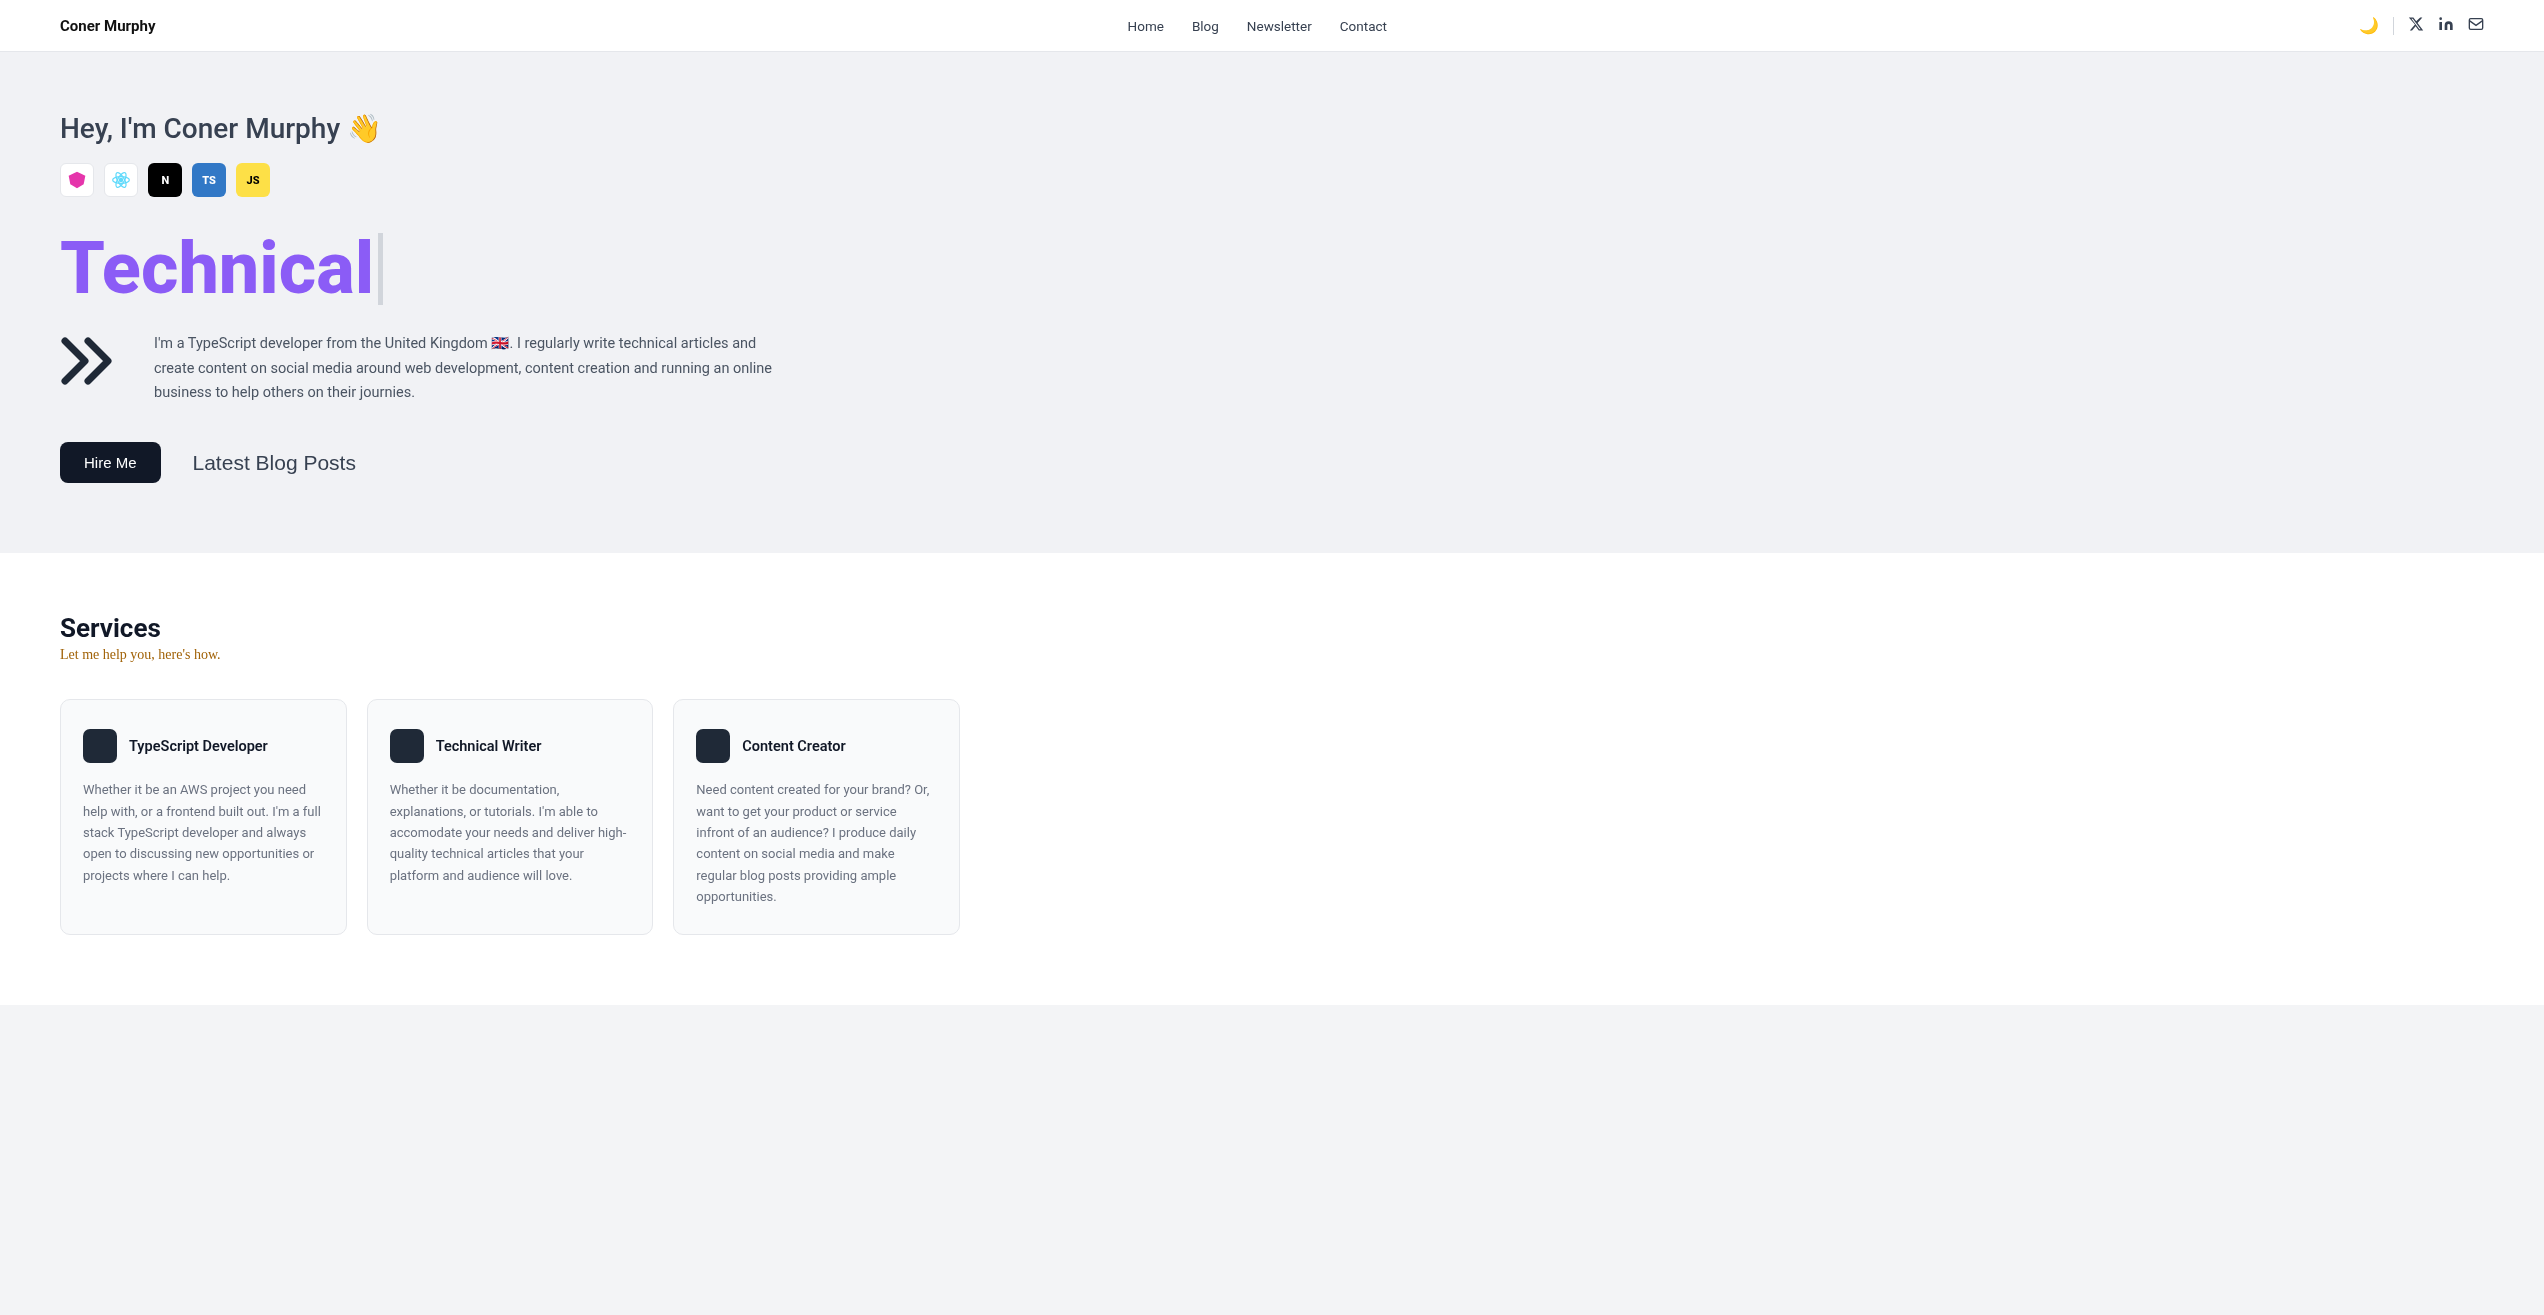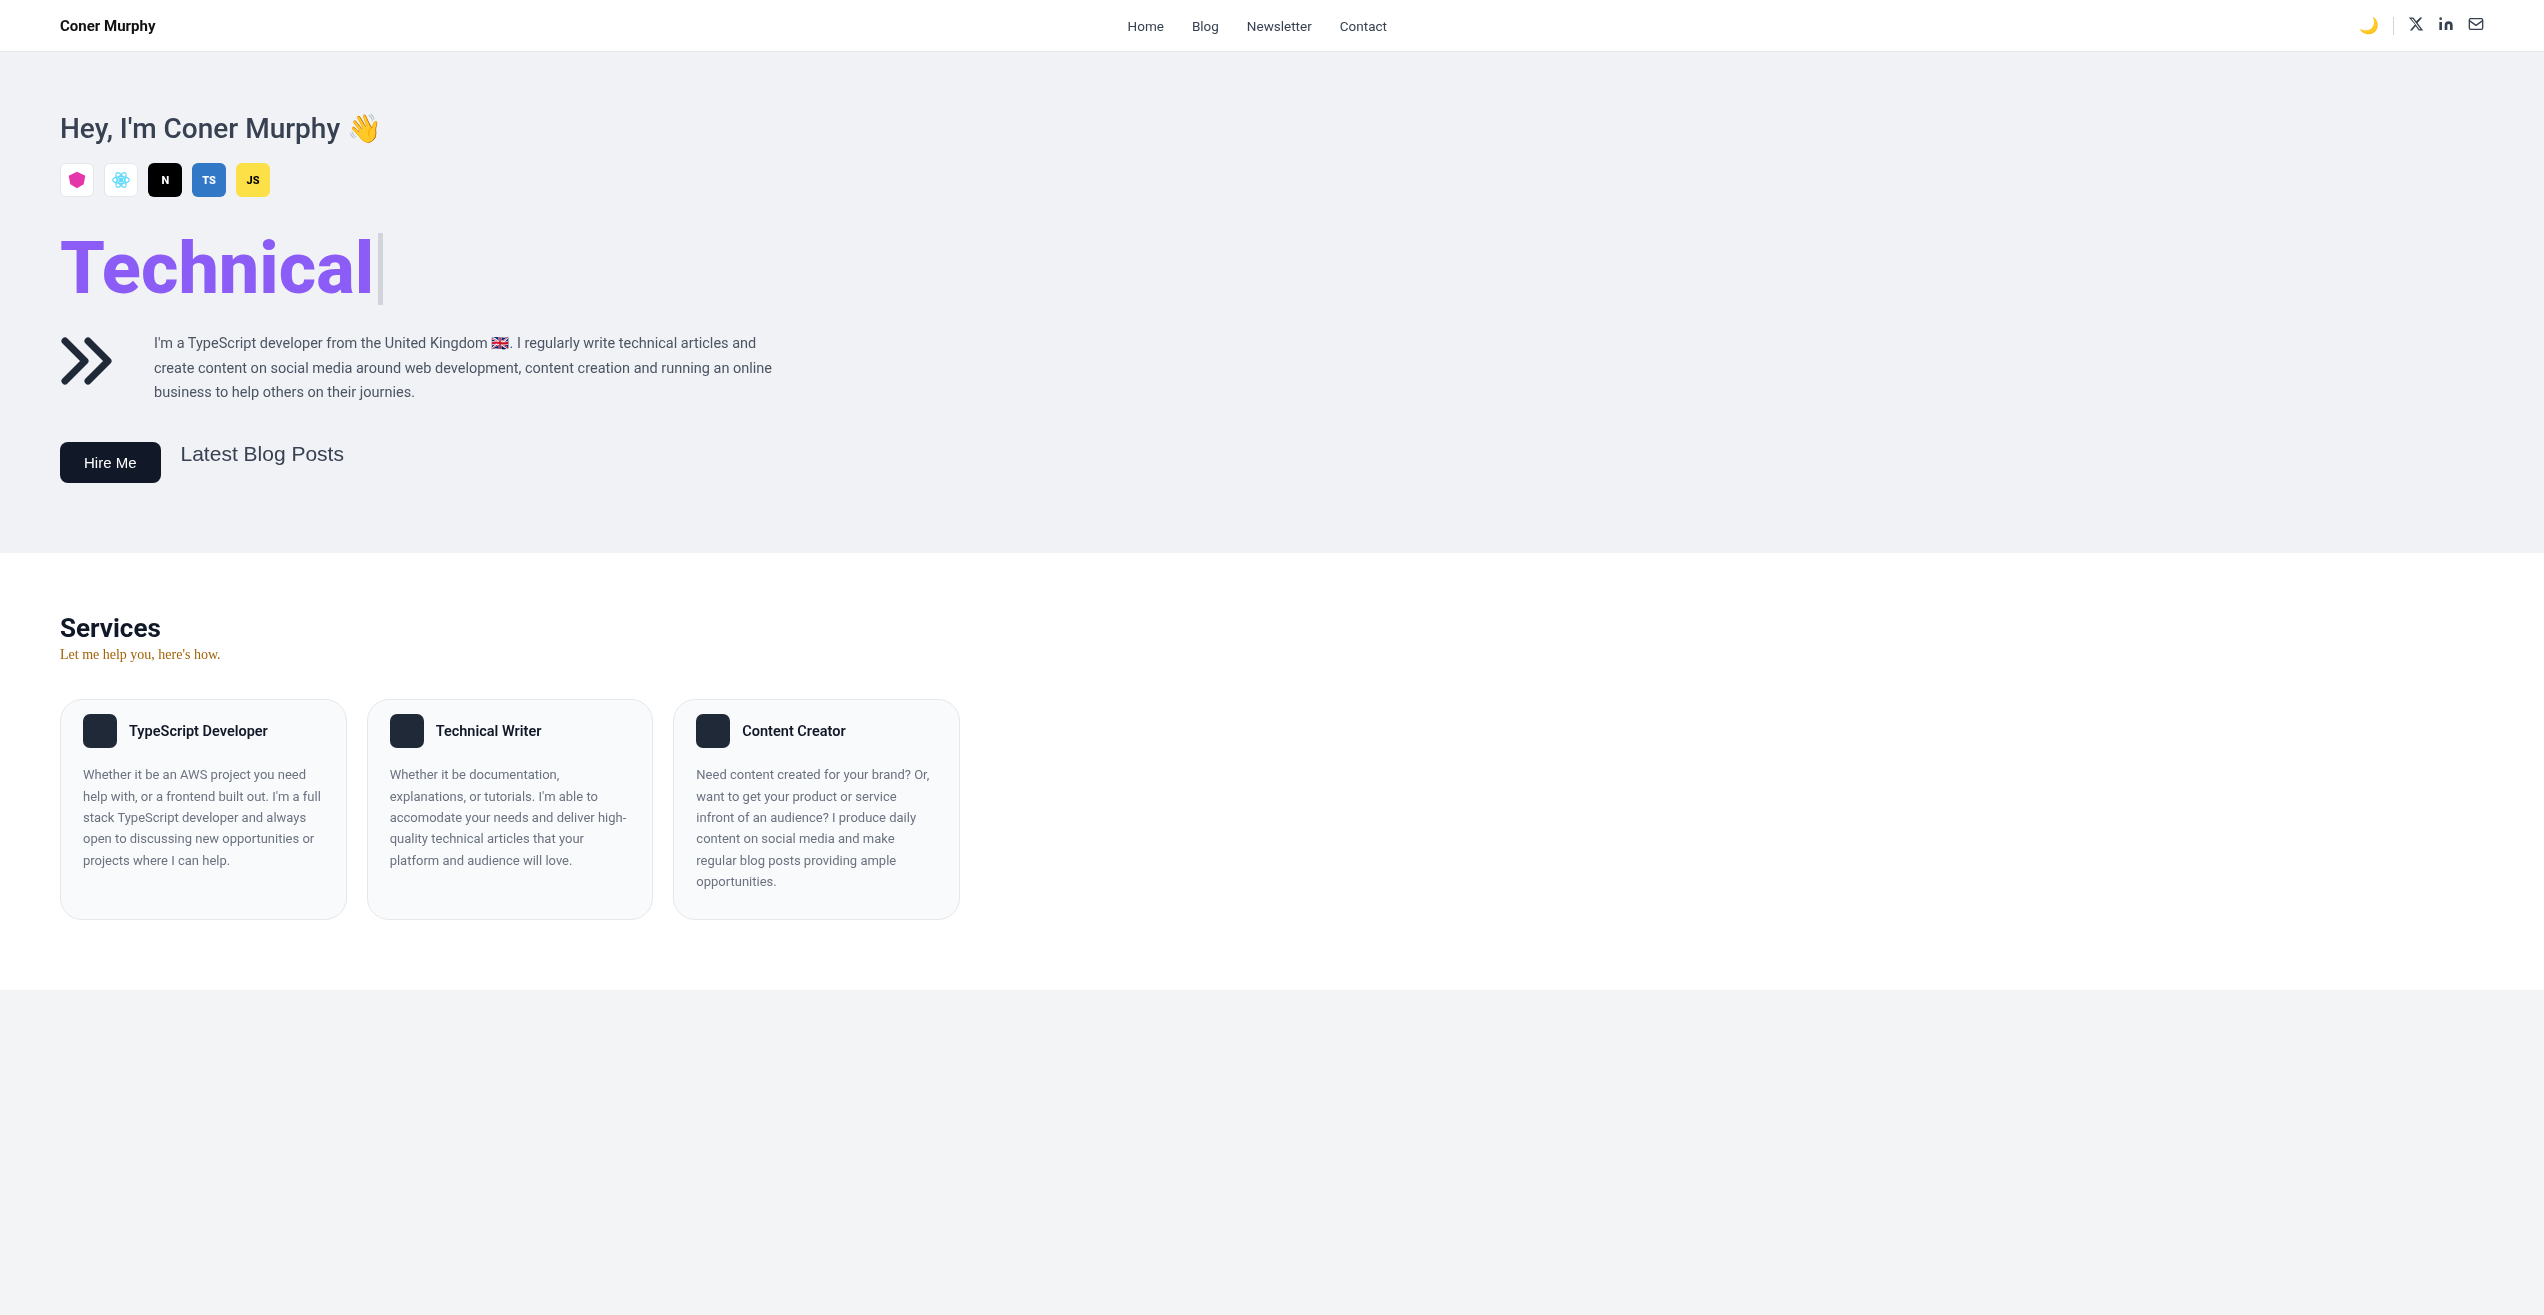--- a/index.html
+++ b/index.html
@@ -40,37 +40,37 @@
     .badge-js { background: #fde047; color: #000; font-size: 11px; font-weight: 800; }
 
     .hero-title { font-size: 72px; font-weight: 800; color: #8b5cf6; line-height: 1.1; margin-bottom: 24px; display: flex; align-items: center; gap: 0; }
     .hero-title-cursor { display: inline-block; width: 5px; height: 72px; background: #d1d5db; margin-left: 4px; vertical-align: middle; }
 
     .hero-desc-row { display: flex; align-items: flex-start; gap: 24px; margin-bottom: 36px; max-width: 720px; }
     .chevron-icon { display: flex; align-items: center; flex-shrink: 0; margin-top: 4px; }
     .chevron-icon svg { width: 70px; height: 50px; }
     .hero-desc { font-size: 14.5px; color: #4b5563; line-height: 1.7; }
 
-    .hero-buttons { display: flex; align-items: flex-start; gap: 20px; }
+    .hero-buttons { display: flex; align-items: center; gap: 32px; }
     .btn-hire { background: #111827; color: #fff; border: none; padding: 12px 24px; border-radius: 8px; font-size: 15px; font-weight: 500; cursor: pointer; }
     .btn-blog { background: transparent; border: none; color: #374151; font-size: 21px; font-weight: 500; cursor: pointer; }
 
     
     .services {
       background: #fff;
       padding: 60px 60px 70px;
     }
     .services-title { font-size: 26px; font-weight: 700; color: #111827; margin-bottom: 4px; }
     .services-sub { font-size: 14px; color: #a16207; margin-bottom: 36px; font-family: Liberation Serif, serif; }
     .services-grid { display: grid; grid-template-columns: repeat(3, 1fr); gap: 20px; max-width: 900px; }
     .service-card {
       background: #f9fafb;
       border: 1px solid #e5e7eb;
-      border-radius: 22px;
-      padding: 14px 22px 26px;
+      border-radius: 10px;
+      padding: 29px 22px 26px;
     }
     .service-card-header { display: flex; align-items: center; gap: 12px; margin-bottom: 16px; }
     .service-icon-box { width: 34px; height: 34px; background: #1f2937; border-radius: 7px; flex-shrink: 0; }
     .service-card-title { font-size: 14.5px; font-weight: 600; color: #111827; }
     .service-card-desc { font-size: 13px; color: #6b7280; line-height: 1.65; }
   </style>
 </head>
 <body>
 
 <nav>

